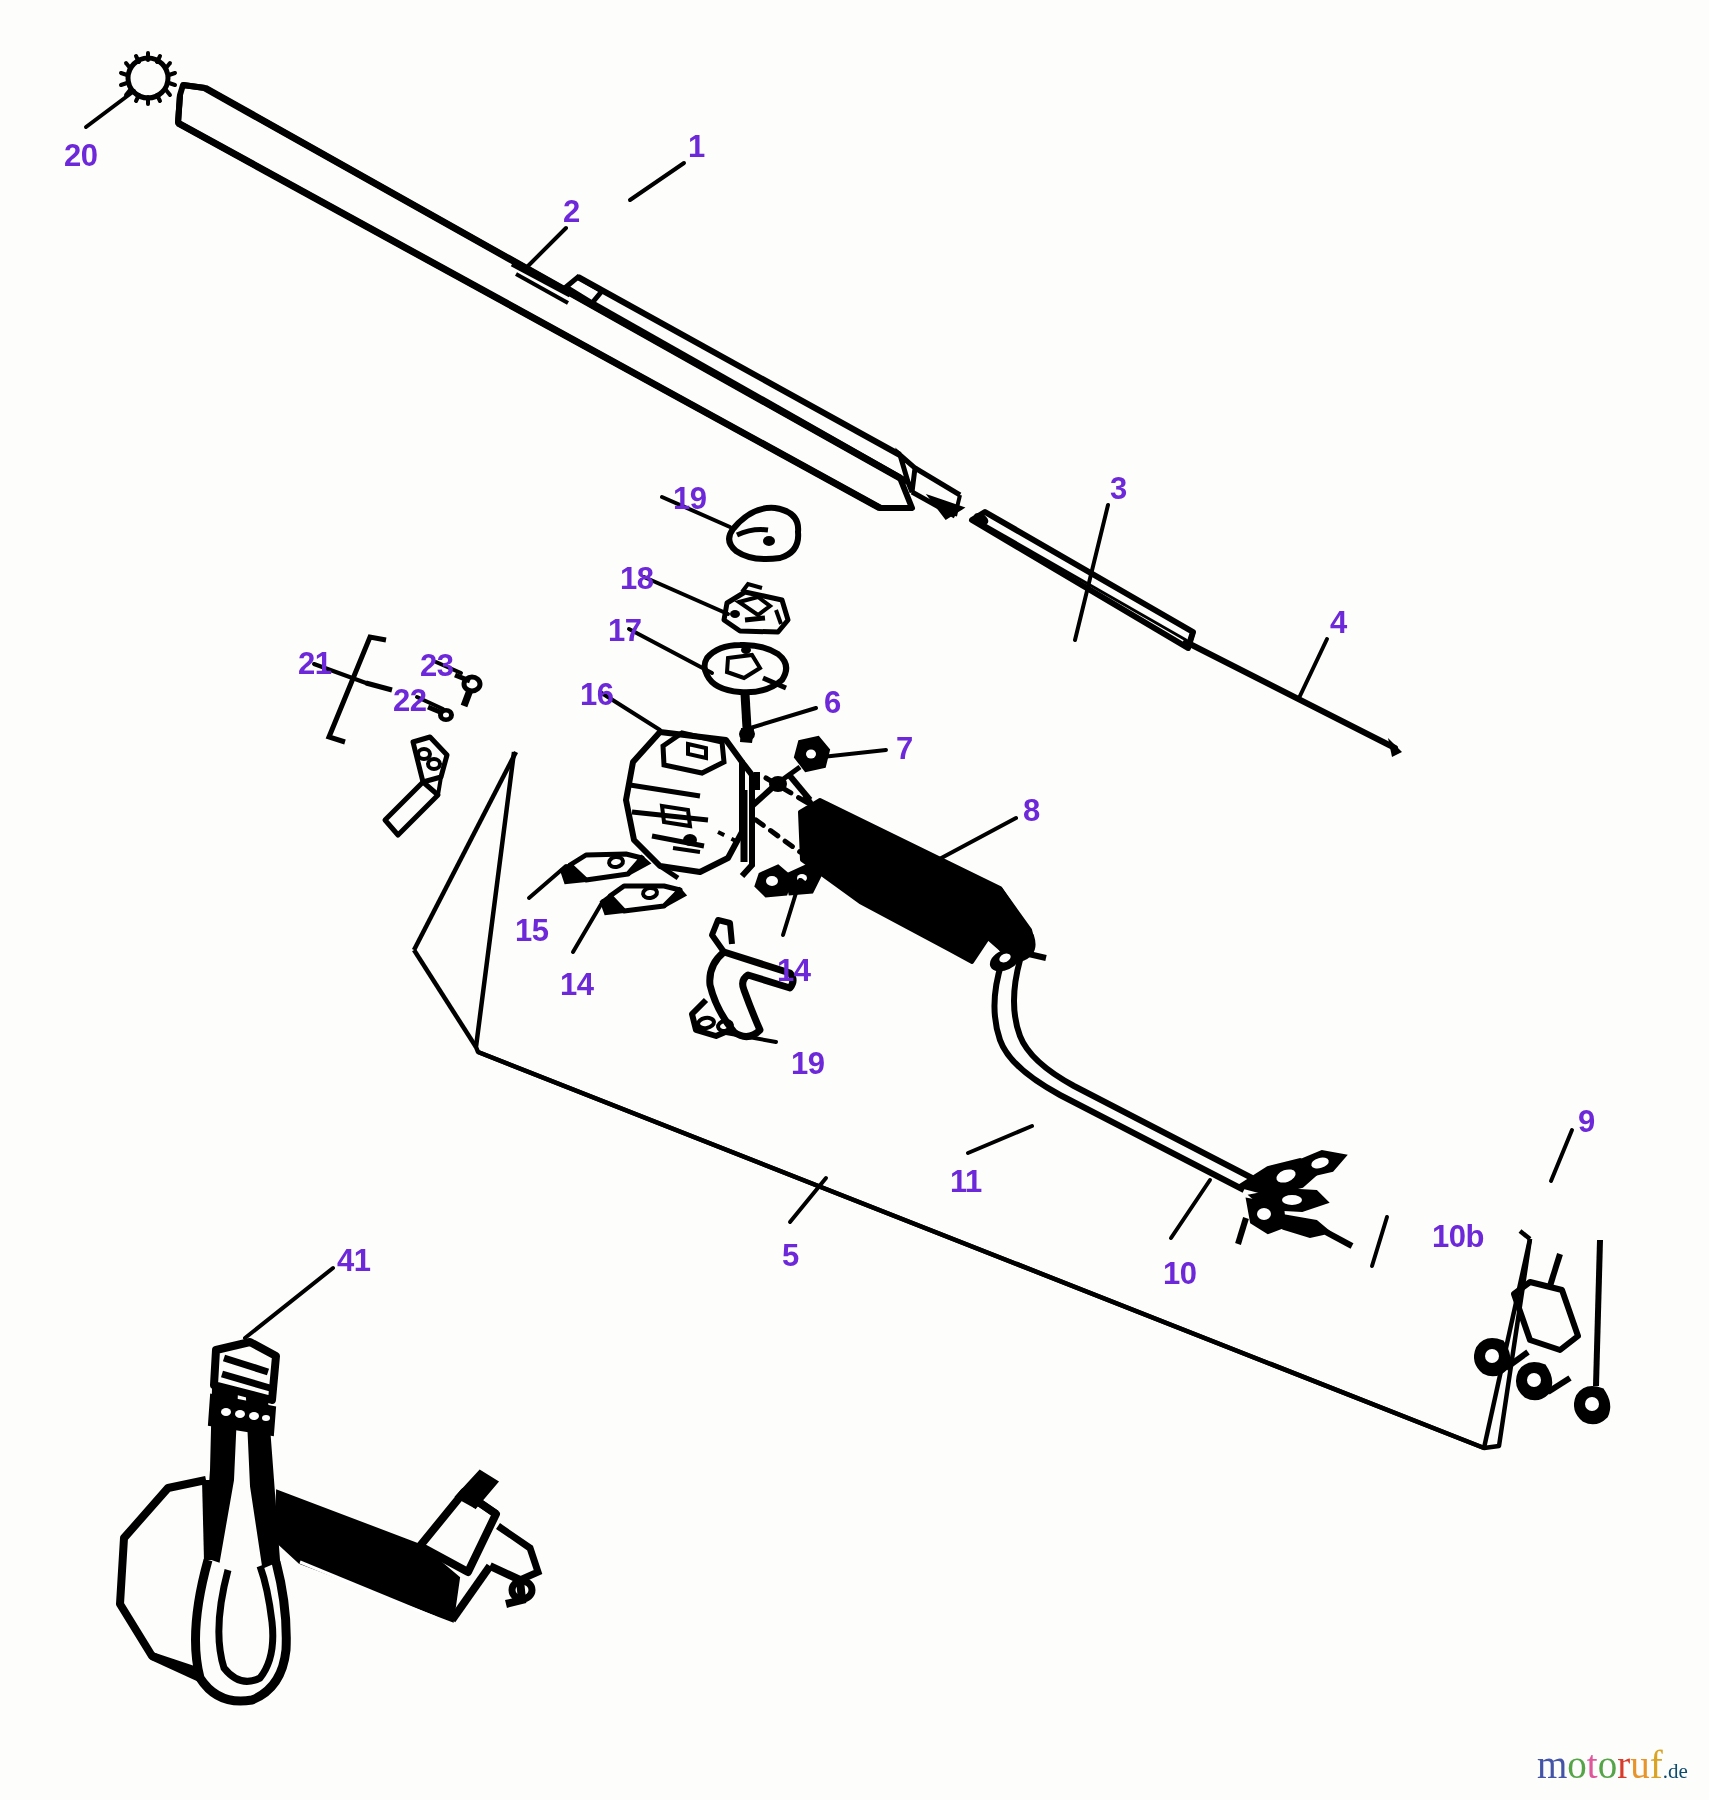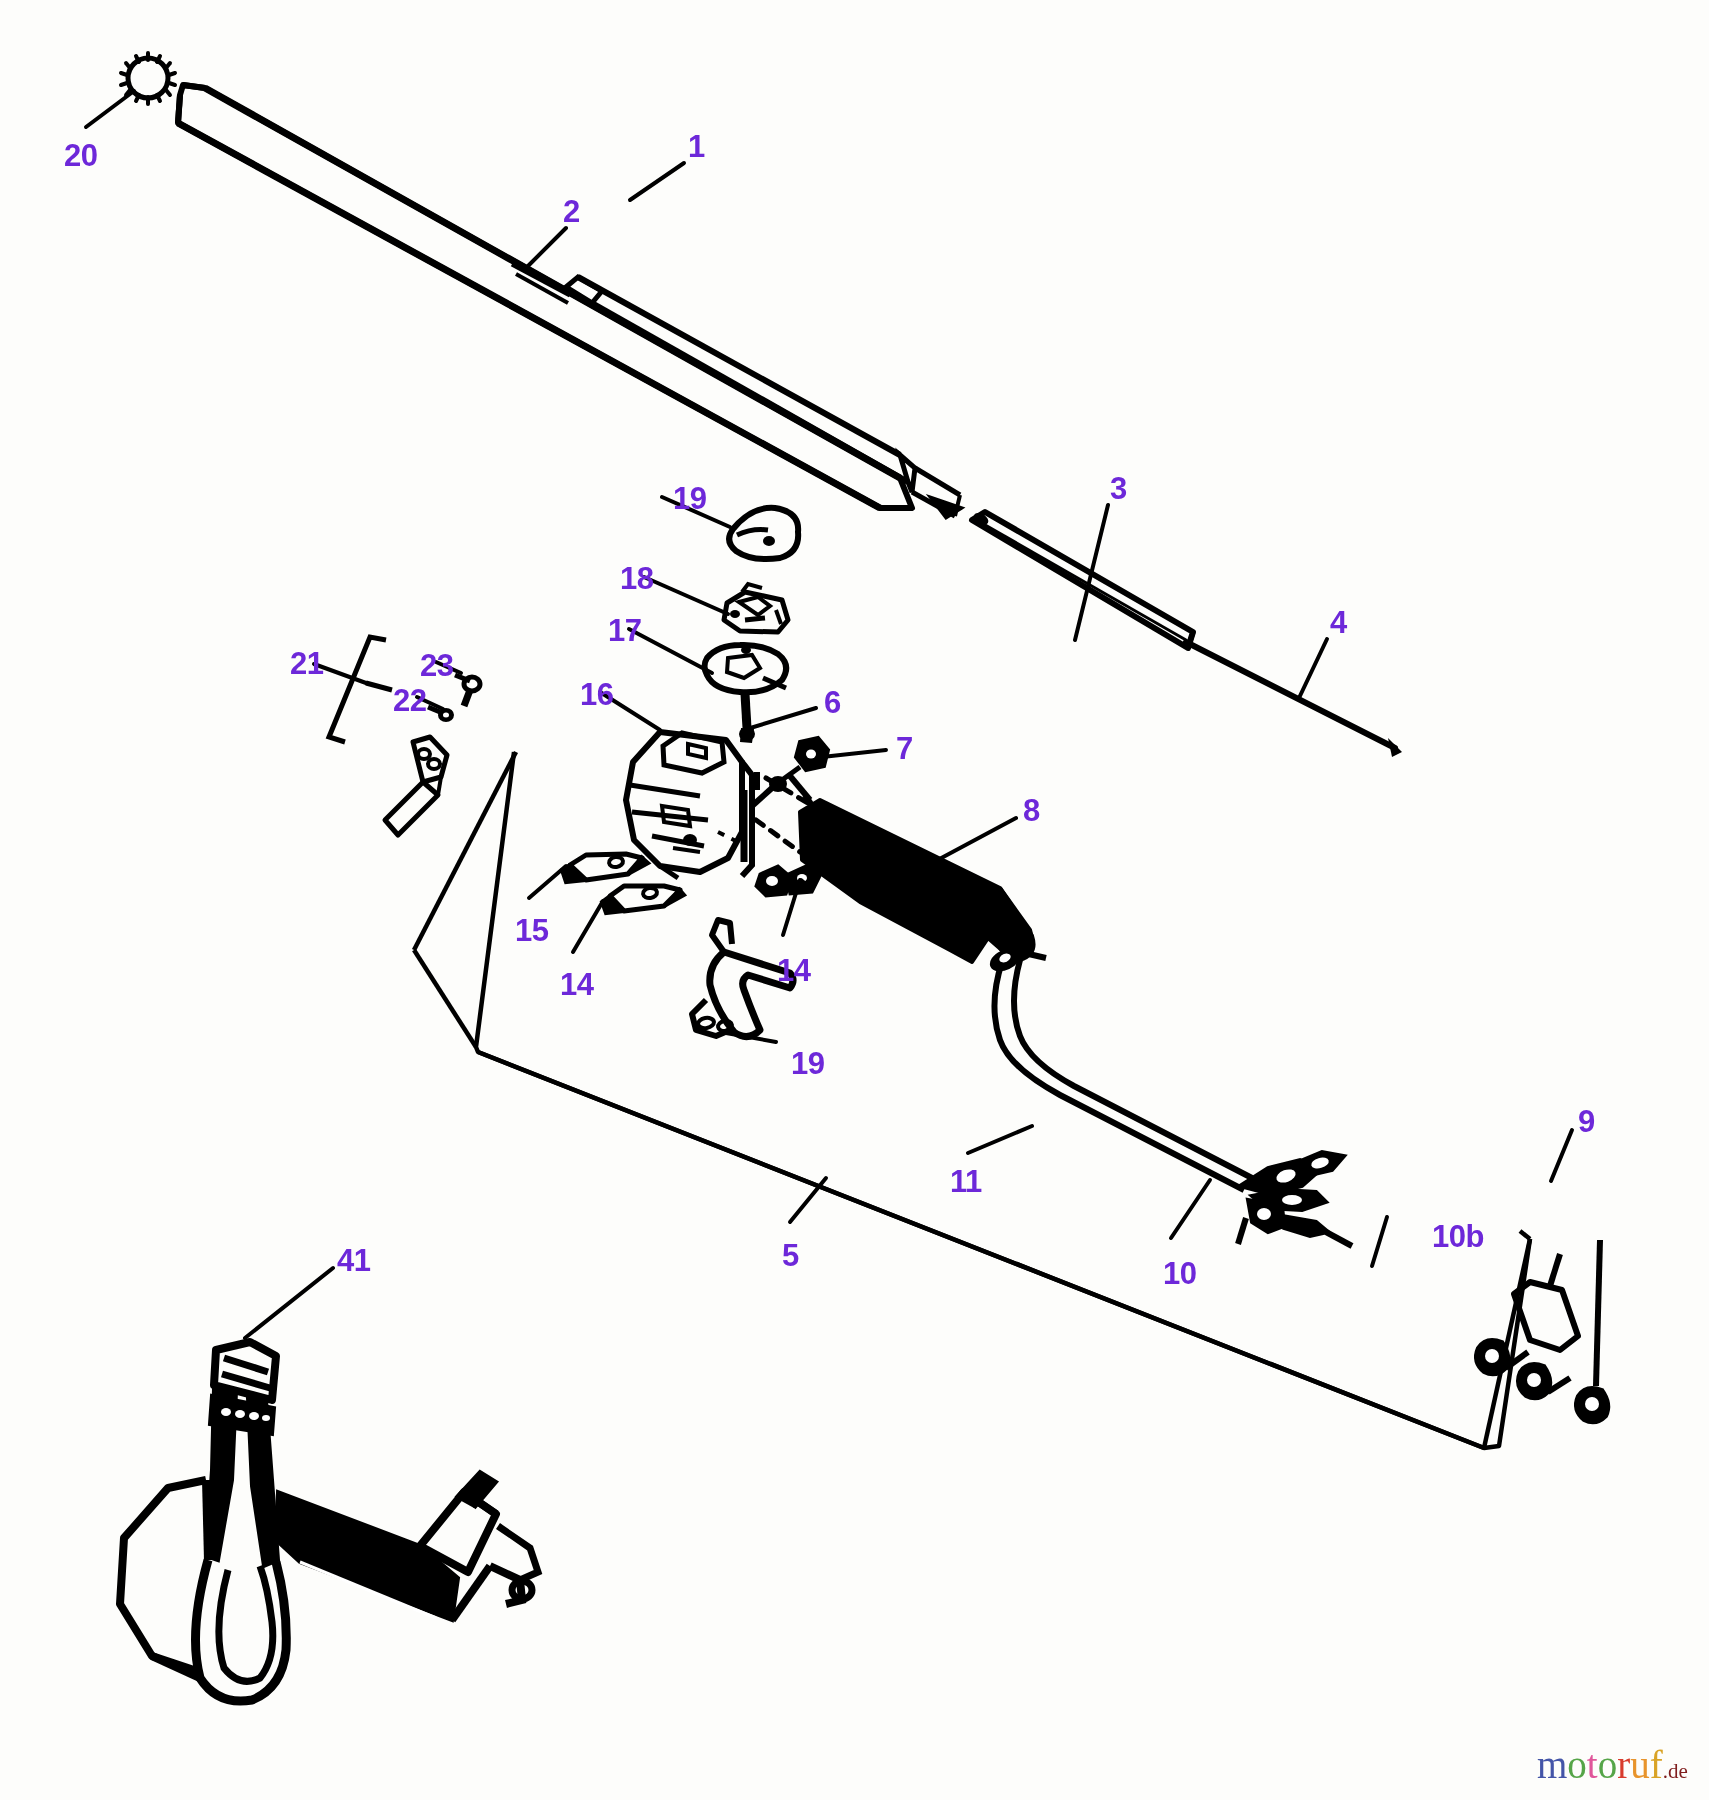--- a/index.html
+++ b/index.html
@@ -42,21 +42,21 @@
     top: 1745px;
     font-family: "Liberation Serif", serif;
     font-size: 39px;
     line-height: 1;
     white-space: nowrap;
     user-select: none;
   }
   #watermark .wm-ch { display: inline-block; }
   #watermark .wm-suffix {
     font-size: 21px;
-    color: #7f1d1d;
+    color: #0c4a6e;
     vertical-align: baseline;
   }
 </style>
 </head>
 <body>
 
 <div id="diagram-root">
 
   <svg id="parts-svg" viewBox="0 0 1709 1800" xmlns="http://www.w3.org/2000/svg">
 
@@ -381,21 +381,21 @@
   <div class="callout-label" style="left:950px; top:1166px;">11</div>
   <div class="callout-label" style="left:777px; top:955px;">14</div>
   <div class="callout-label" style="left:791px; top:1048px;">19</div>
   <div class="callout-label" style="left:560px; top:969px;">14</div>
   <div class="callout-label" style="left:515px; top:915px;">15</div>
   <div class="callout-label" style="left:580px; top:679px;">16</div>
   <div class="callout-label" style="left:608px; top:615px;">17</div>
   <div class="callout-label" style="left:620px; top:563px;">18</div>
   <div class="callout-label" style="left:673px; top:483px;text-align:center;">19</div>
   <div class="callout-label" style="left:64px; top:140px;">20</div>
-  <div class="callout-label" style="left:290px; top:648px;text-align:center;">21</div>
+  <div class="callout-label" style="left:298px; top:648px;text-align:center;">21</div>
   <div class="callout-label" style="left:393px; top:685px;">22</div>
   <div class="callout-label" style="left:412px; top:650px;margin-left:8px;">23</div>
   <div class="callout-label" style="left:337px; top:1245px;">41</div>
 
   <div id="watermark">
     <span class="wm-ch" style="color:#4455a8">m</span><span class="wm-ch" style="color:#55a548">o</span><span class="wm-ch" style="color:#e0569a">t</span><span class="wm-ch" style="color:#55a548">o</span><span class="wm-ch" style="color:#d83b2c">r</span><span class="wm-ch" style="color:#e8942c">u</span><span class="wm-ch" style="color:#d9a326">f</span><span class="wm-suffix">.de</span>
   </div>
 
 </div>
 

